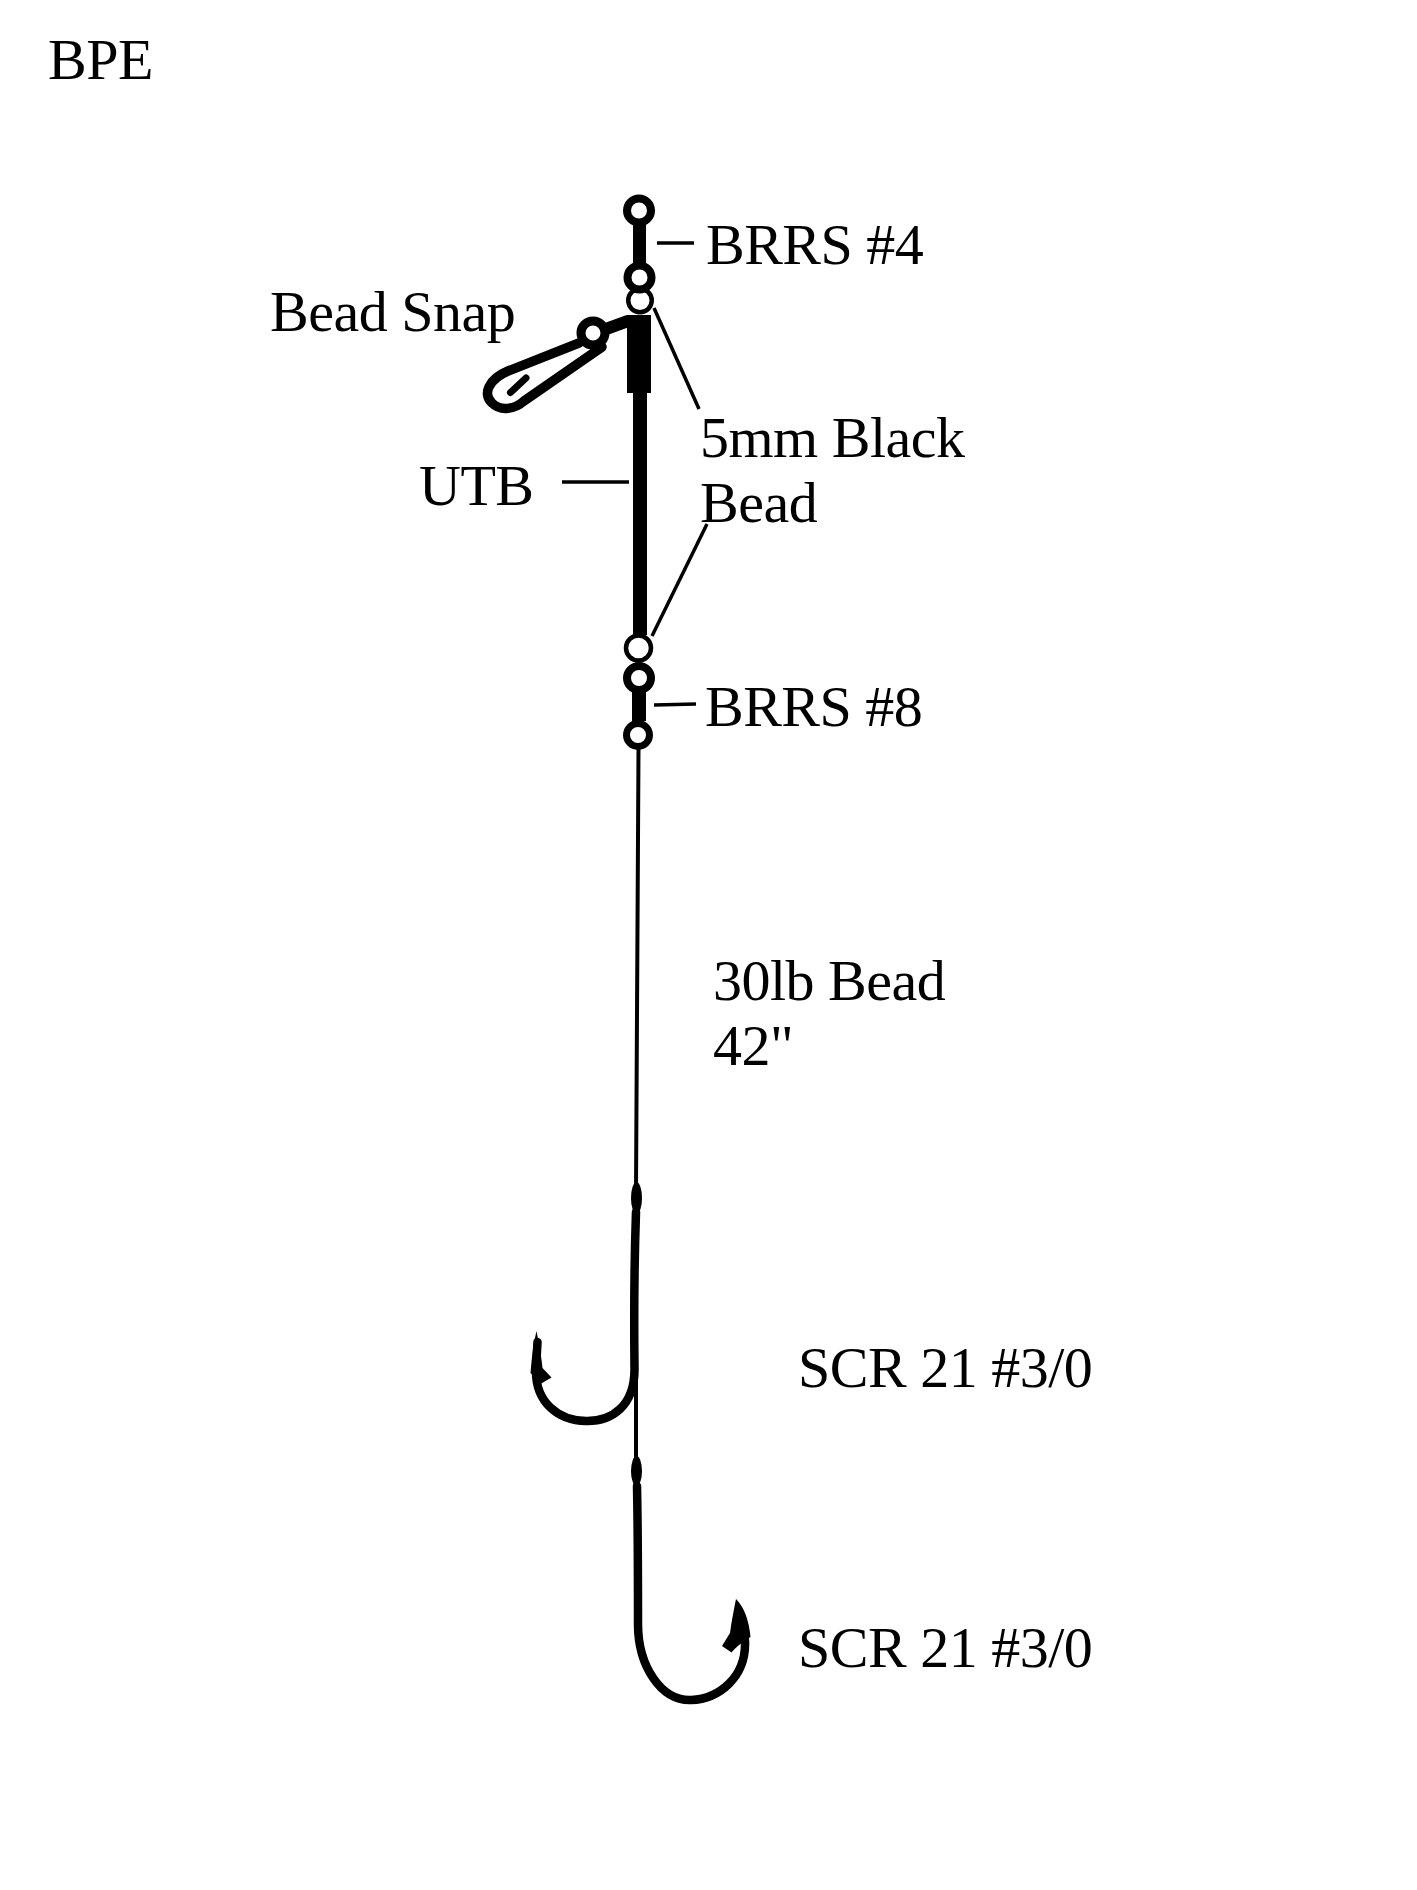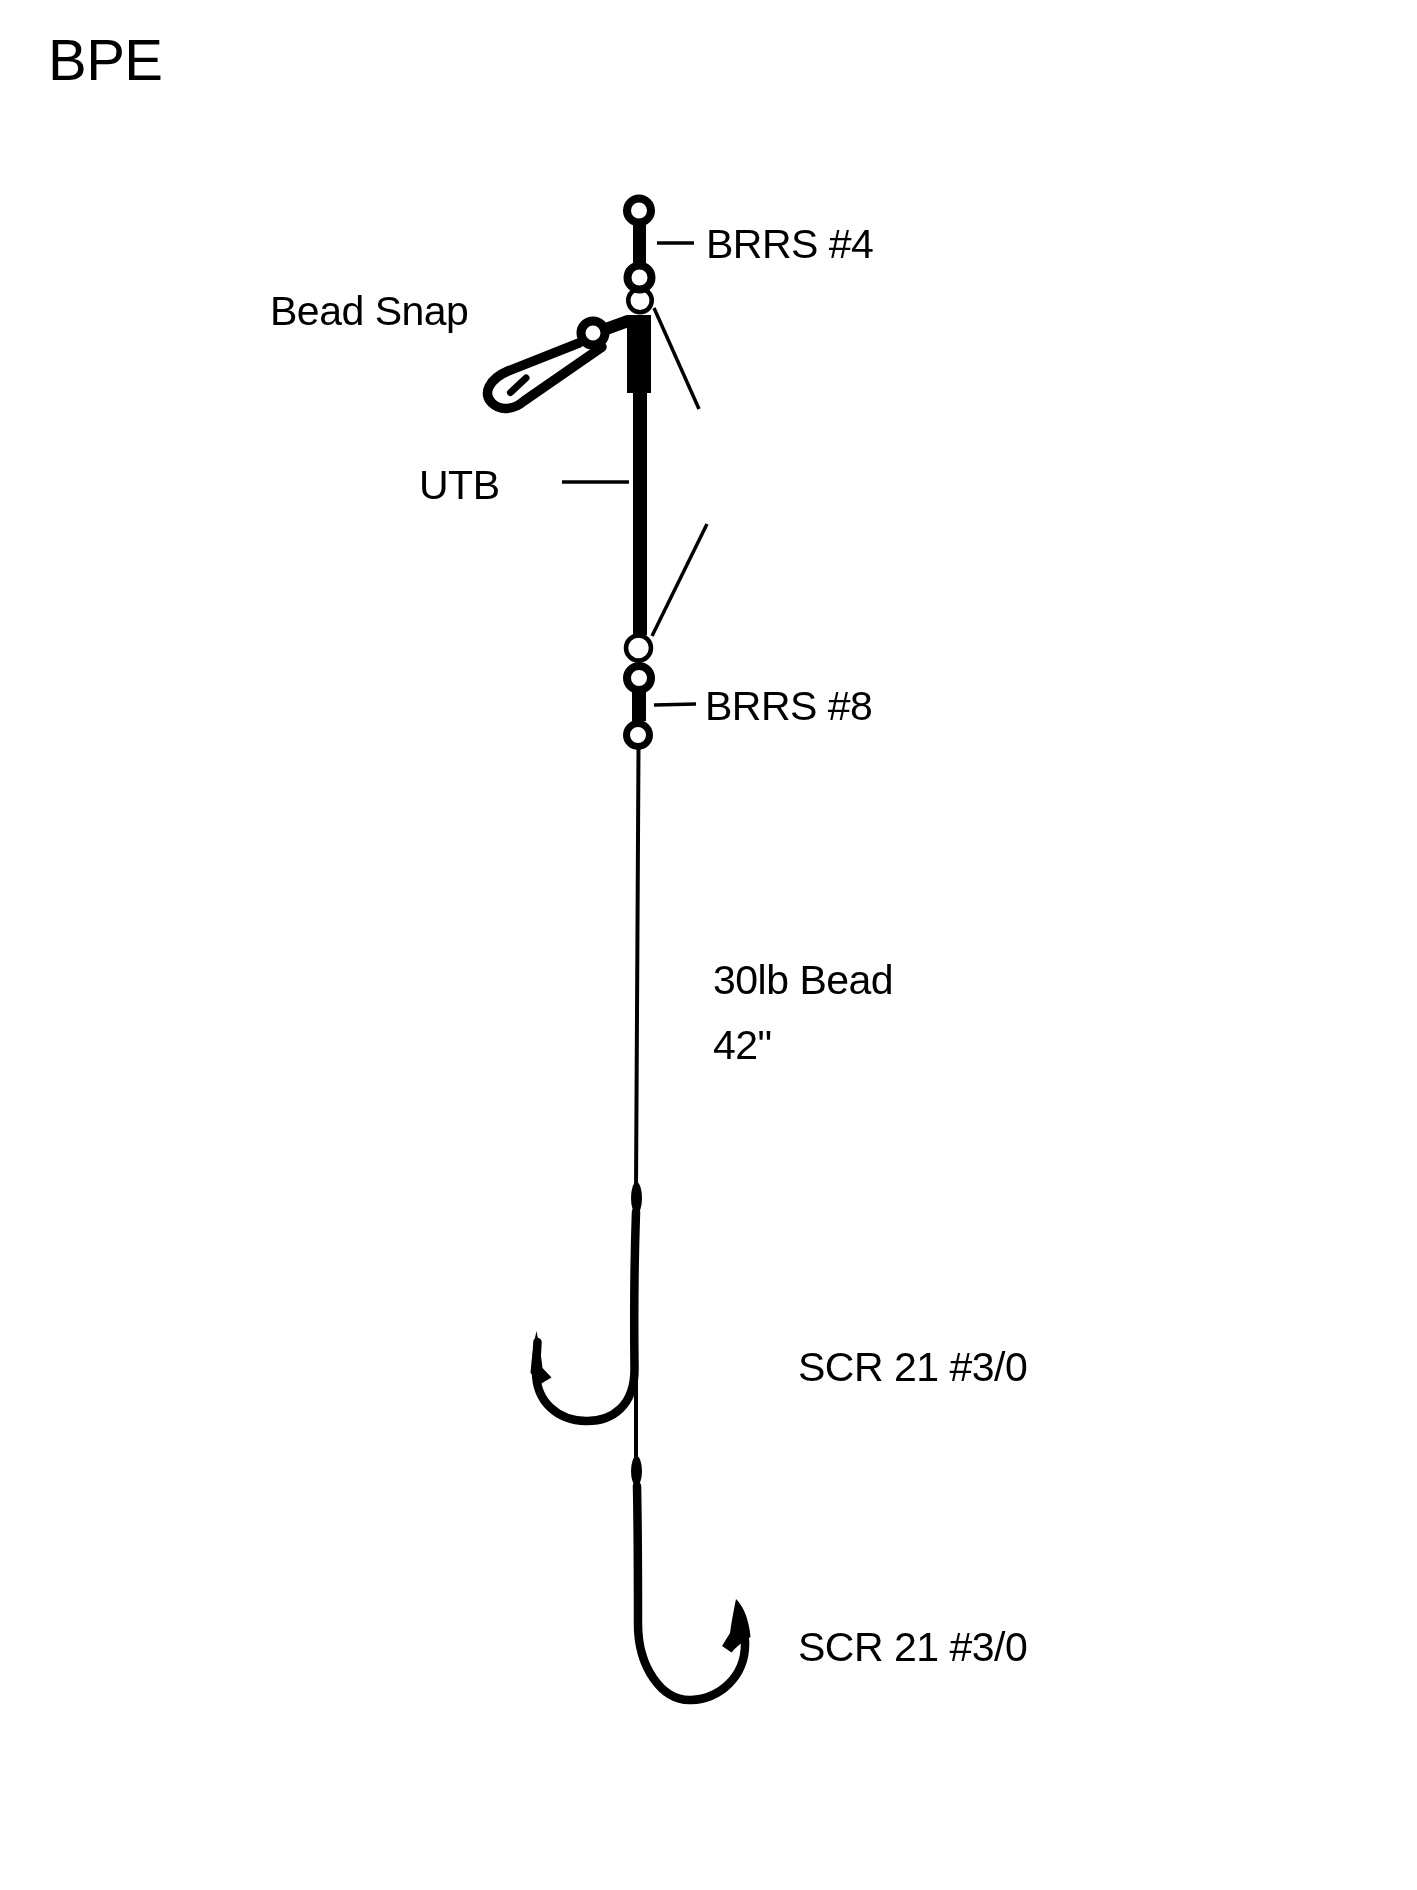--- a/index.html
+++ b/index.html
@@ -6,30 +6,30 @@
     margin: 0;
     padding: 0;
     background: #ffffff;
   }
   .stage {
     position: relative;
     width: 1417px;
     height: 1890px;
     background: #ffffff;
     overflow: hidden;
-    font-family: Liberation Sans, sans-serif;
+    font-family: Liberation Serif, serif;
   }
   .rig-svg {
     position: absolute;
     left: 0;
     top: 0;
   }
   .lbl {
     position: absolute;
-    font-size: 41px;
+    font-size: 58px;
     line-height: 65px;
     letter-spacing: -0.5px;
     color: #000000;
     white-space: nowrap;
   }
   .title {
     font-size: 58px;
   }
 </style>
 </head>
@@ -73,20 +73,24 @@
     <line x1="562" y1="482" x2="629" y2="482" stroke="#000" stroke-width="3.5"></line>
     <line x1="654" y1="705" x2="696" y2="704" stroke="#000" stroke-width="3.5"></line>
   </svg>
 
   <div class="lbl title" style="left:48px; top:27px">BPE</div>
 
   <div class="lbl" style="left:270px; top:279px">Bead Snap</div>
 
   <div class="lbl" style="left:706px; top:212px">BRRS #4</div>
 
+  <div class="lbl" style="left:700px; top:405px">
+    <div>5mm Black</div>
+    <div>Bead</div>
+  </div>
 
   <div class="lbl" style="left:419px; top:453px">UTB</div>
 
   <div class="lbl" style="left:705px; top:674px">BRRS #8</div>
 
   <div class="lbl" style="left:713px; top:948px">
     <div>30lb Bead</div>
     <div>42"</div>
   </div>
 

